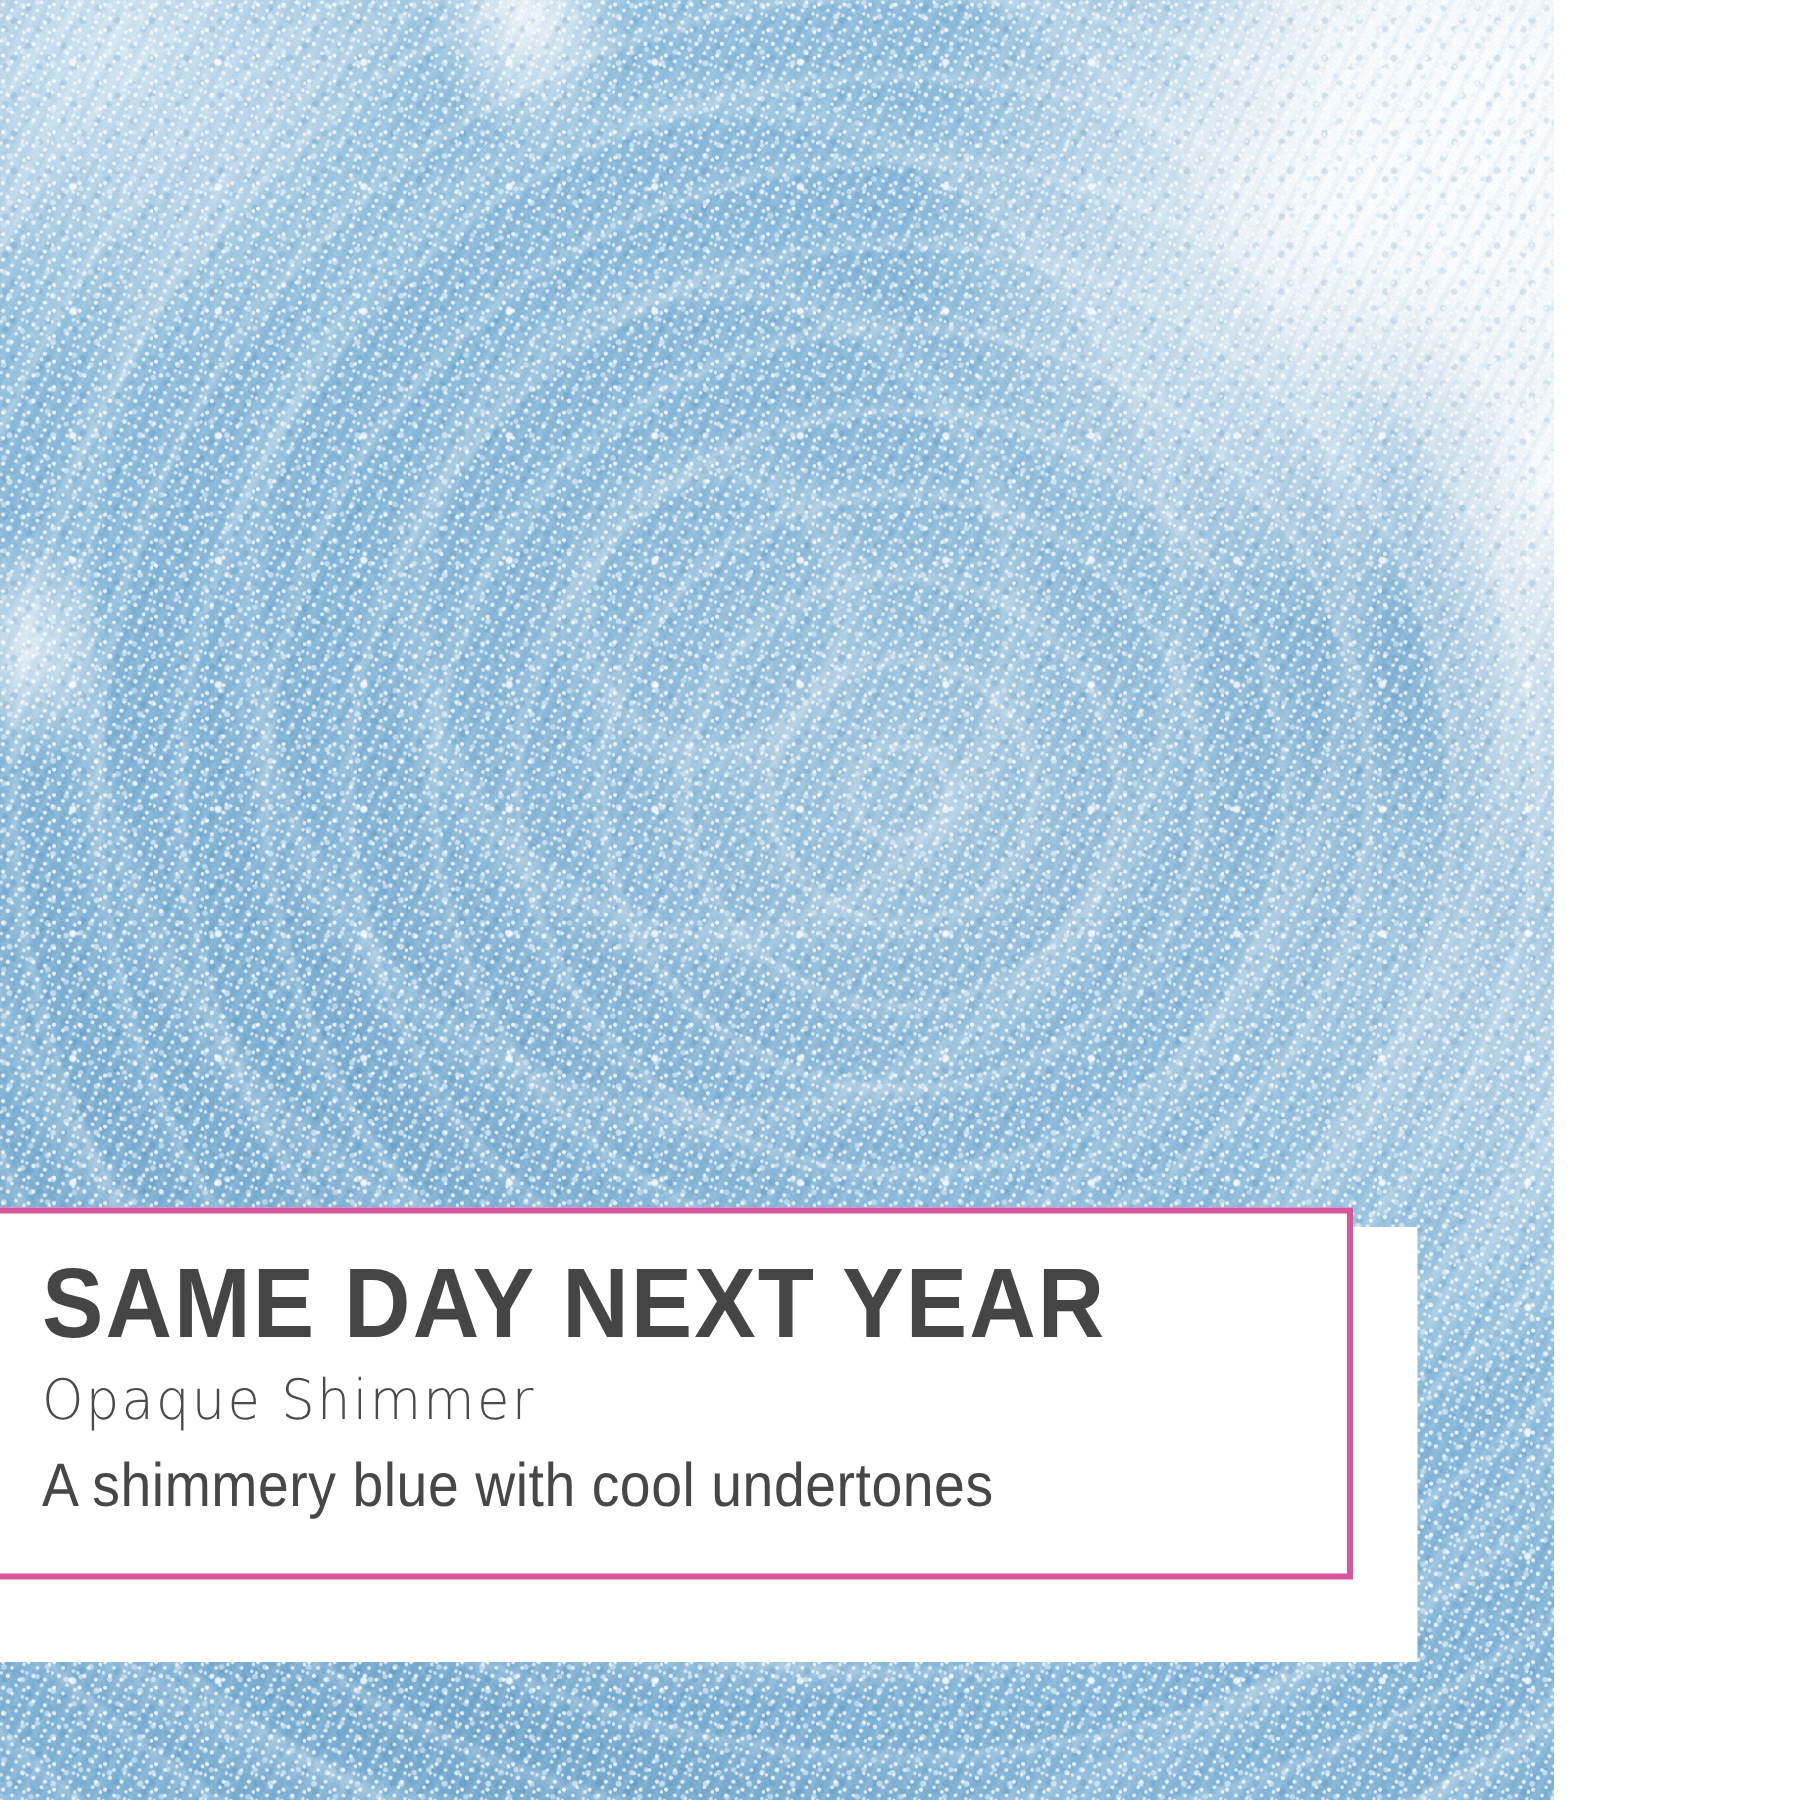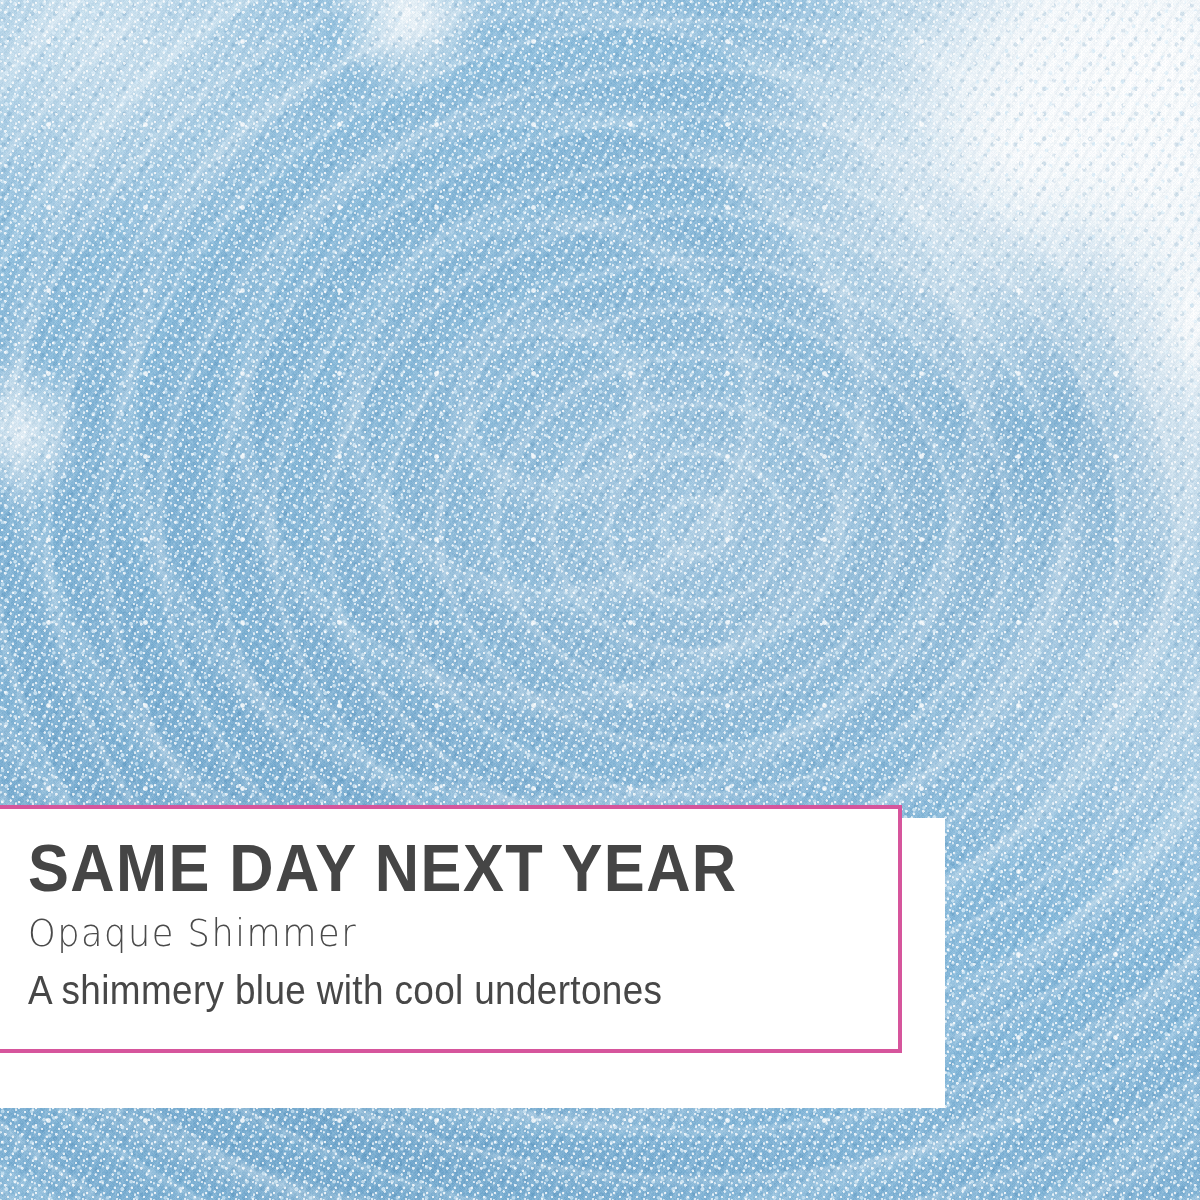--- a/index.html
+++ b/index.html
@@ -3,21 +3,21 @@
 <meta charset="utf-8">
 <style>
   html, body {
     margin: 0;
     padding: 0;
     background: #ffffff;
   }
 
   #stage {
     position: relative;
-    width: 1200px;
+    width: 1036px;
     height: 1200px;
     overflow: hidden;
     font-family: "Liberation Sans", sans-serif;
     background: #8fbcdd;
   }
 
   
 
   .swatch-layer {
     position: absolute;

